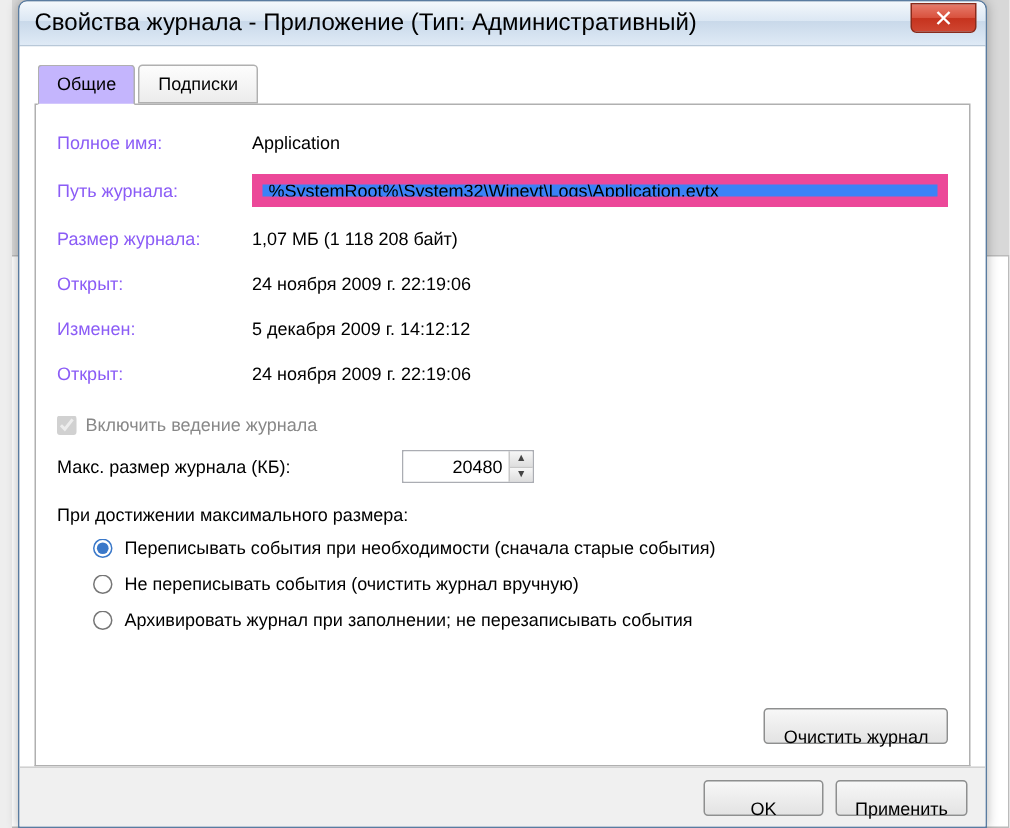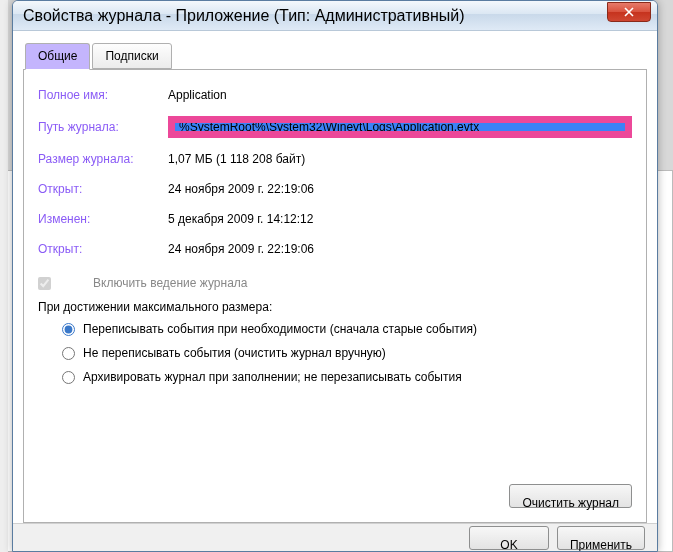--- a/index.html
+++ b/index.html
@@ -118,21 +118,20 @@
     border: 7px solid #ec4899;
     padding: 2px 4px;
     font-family: inherit;
     font-size: 12px;
     background: #3b82f6;
   }
   .chk-row {
     display: flex;
     align-items: center;
     margin: 6px 0 10px 0;
-    gap: 36px;
   }
   .chk-row input[type=checkbox] {
     margin: 0 6px 0 0;
     accent-color: #6aa6e6;
   }
   .chk-row.disabled label { color: #888; }
   .maxsize-row {
     display: flex;
     align-items: center;
     margin-bottom: 14px;
@@ -191,21 +190,21 @@
     padding: 11px 12px;
     background: linear-gradient(#f7f7f7,#e3e3e3);
     border: 1px solid #8e8f8f;
     border-radius: 3px;
     font-family: inherit;
     font-size: 12px;
     cursor: pointer;
     text-align: center;
   }
   .footer {
-    height: 28px;
+    height: 40px;
     border-top: 1px solid #d0d0d0;
     background: #f0f0f0;
     display: flex;
     align-items: center;
     justify-content: flex-end;
     padding: 0 12px;
     gap: 8px;
   }
 </style>
 </head>
@@ -262,20 +261,30 @@
       <div class="row">
         <div class="label-col">Открыт:</div>
         <div class="value-col">24 ноября 2009 г. 22:19:06</div>
       </div>
 
       <div class="chk-row disabled">
         <input type="checkbox" checked="" disabled="" style="">
         <label>Включить ведение журнала</label>
       </div>
 
+      <div class="maxsize-row">
+        <div class="lbl">Макс. размер журнала (КБ):</div>
+        <div class="spinner">
+          <input type="text" value="20480" style="">
+          <div class="btns">
+            <div class="spinbtn">▲</div>
+            <div class="spinbtn">▼</div>
+          </div>
+        </div>
+      </div>
 
       <div class="section-label">При достижении максимального размера:</div>
 
       <div class="radio-group">
         <div class="radio-row">
           <input type="radio" name="maxaction" checked="" style="">
           <label>Переписывать события при необходимости (сначала старые события)</label>
         </div>
         <div class="radio-row">
           <input type="radio" name="maxaction" style="">

